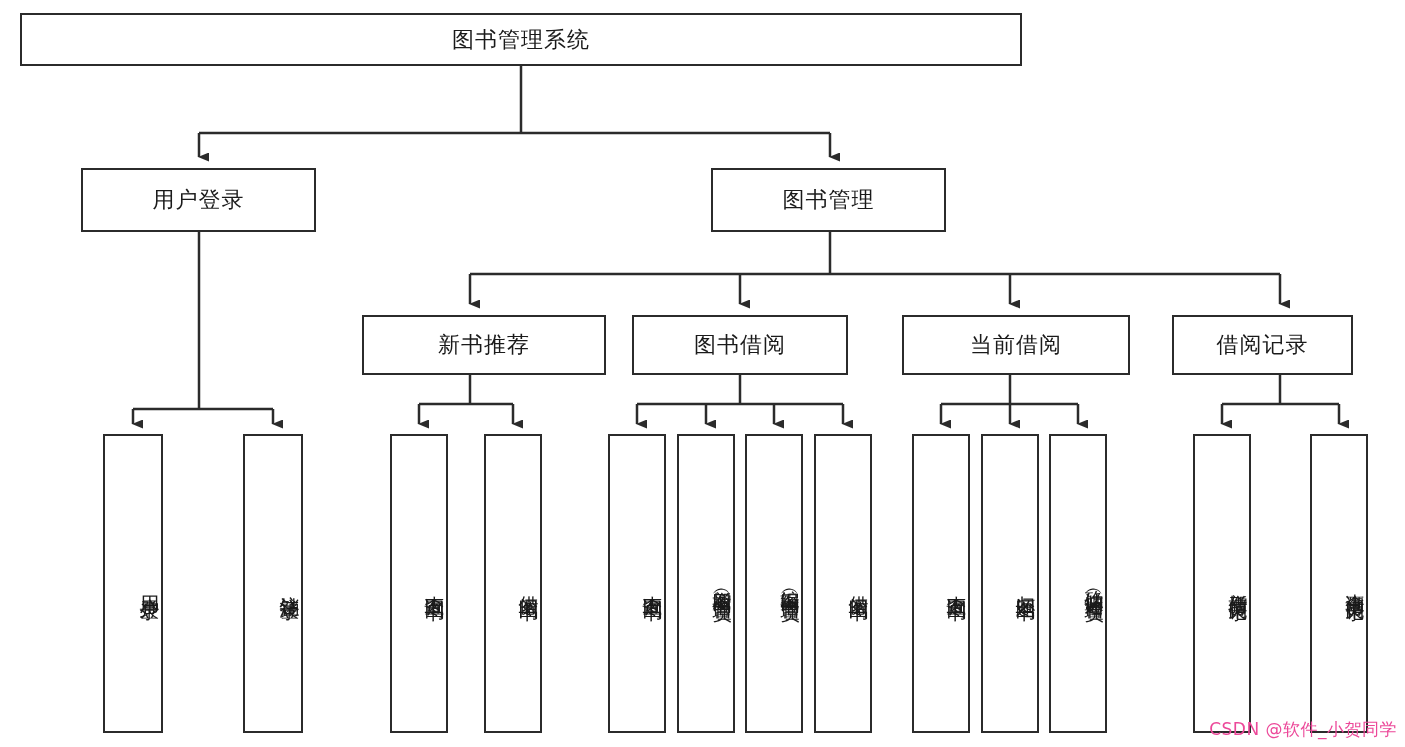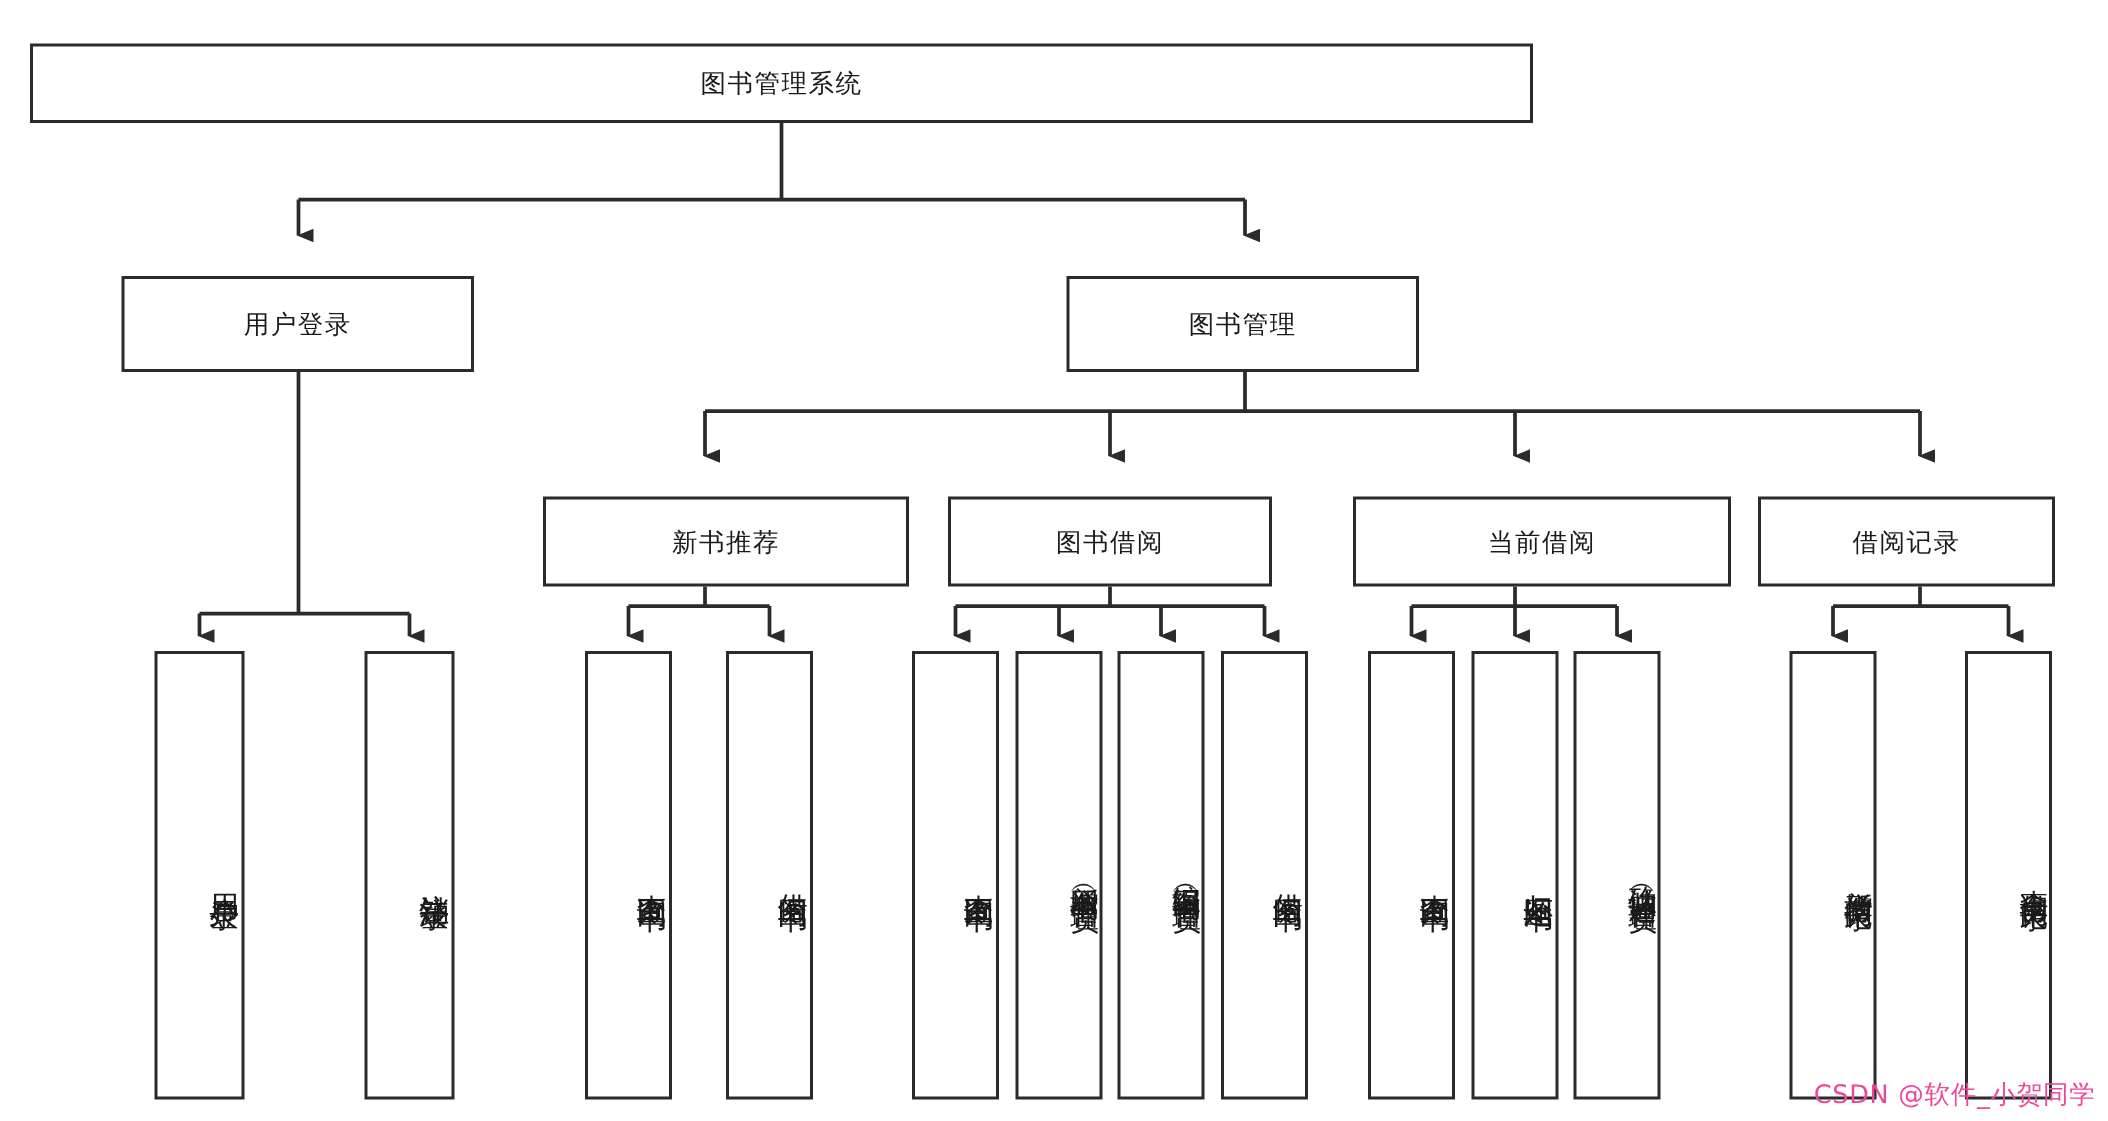--- a/index.html
+++ b/index.html
@@ -8,21 +8,21 @@
     font-family:"DejaVu Sans","Liberation Sans",sans-serif;
   }
   #stage{position:relative;width:1405px;height:747px;background:#fff;}
   svg#wires{position:absolute;left:0;top:0;width:1405px;height:747px;}
   .node{
     position:absolute;box-sizing:border-box;
     background:#ffffff;border:2px solid #2b2b2b;
     display:flex;align-items:center;justify-content:center;
     color:#1a1a1a;
   }
-  .node.horiz{font-size:17px;letter-spacing:1px;margin-top:16px;}
+  .node.horiz{font-size:22px;letter-spacing:1px;}
   .node.vert{
     writing-mode:vertical-rl;text-orientation:upright;
     font-size:20px;line-height:1.12;letter-spacing:2px;
     padding:10px 0;align-items:flex-start;justify-content:center;
   }
   .node.vert.tall{font-size:19px;}
   .watermark{
     position:absolute;right:8px;bottom:6px;
     font-size:17px;color:#ec4899;letter-spacing:0.5px;
     white-space:nowrap;pointer-events:none;
@@ -93,24 +93,24 @@
   <div class="node horiz" style="left:711px;top:168px;width:235px;height:64px;">
     <span>图书管理</span>
   </div>
 
   <div class="node horiz" style="left:362px;top:315px;width:244px;height:60px;">
     <span>新书推荐</span>
   </div>
   <div class="node horiz" style="left:632px;top:315px;width:216px;height:60px;text-align:right;">
     <span>图书借阅</span>
   </div>
-  <div class="node horiz" style="left:902px;top:315px;width:252px;height:60px;">
+  <div class="node horiz" style="left:902px;top:315px;width:228px;height:60px;">
     <span>当前借阅</span>
   </div>
-  <div class="node horiz" style="left:1172px;top:315px;width:198px;height:60px;">
+  <div class="node horiz" style="left:1172px;top:315px;width:181px;height:60px;">
     <span>借阅记录</span>
   </div>
 
   <div class="node vert" style="left:103px;top:434px;width:60px;height:299px;">
     <span>用户登录</span>
   </div>
   <div class="node vert" style="left:243px;top:434px;width:60px;height:299px;">
     <span>注销登录</span>
   </div>
 

